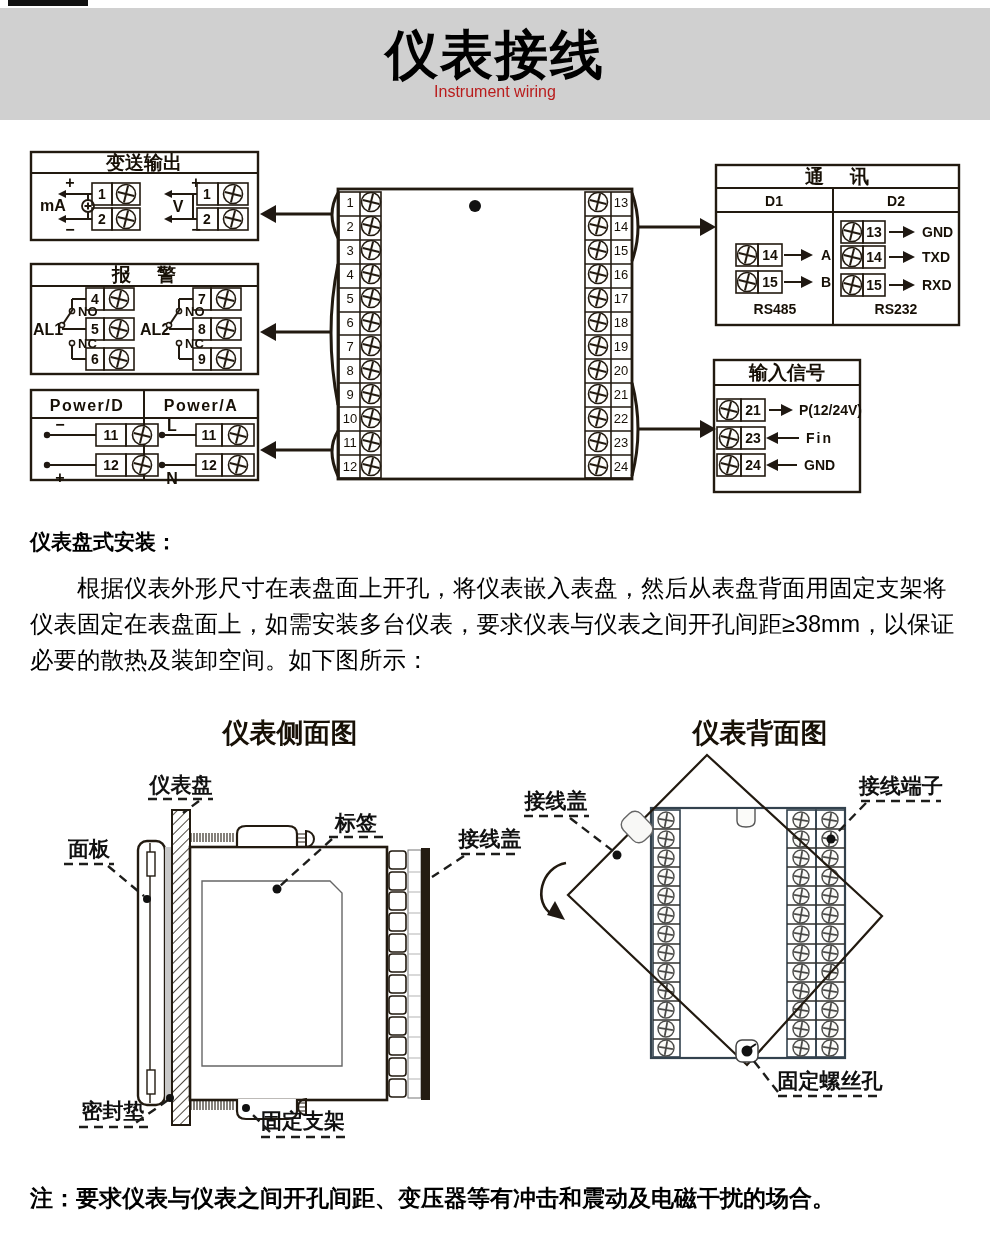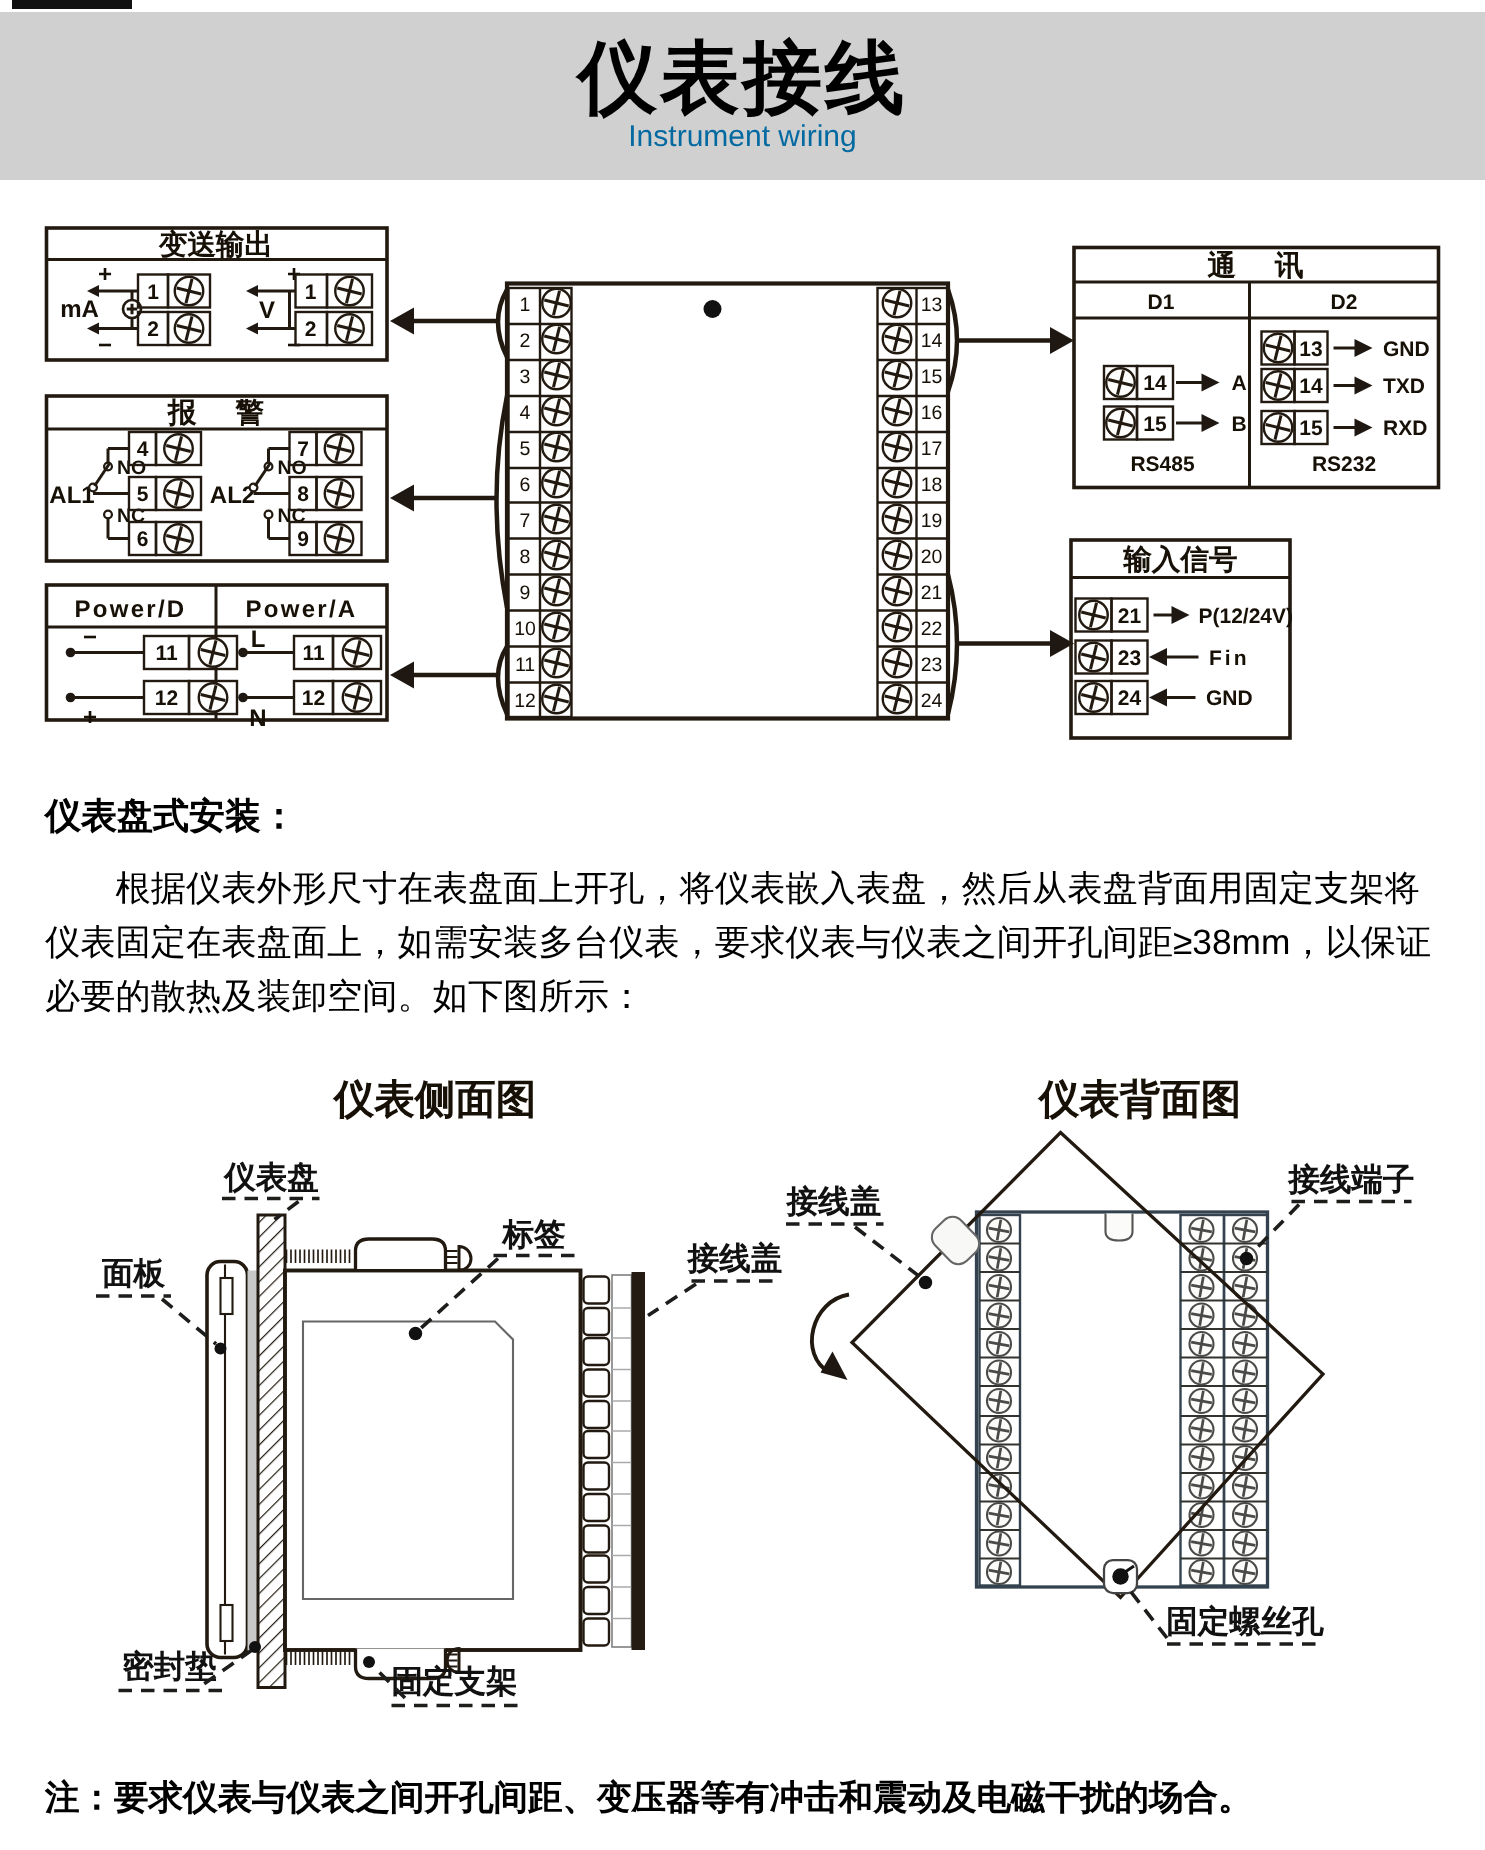--- a/index.html
+++ b/index.html
@@ -2,26 +2,26 @@
 <html><head>
 <meta charset="utf-8">
 <style>
   html,body{margin:0;padding:0;background:#fff;}
   .page{position:relative;width:990px;height:1233px;background:#fff;overflow:hidden;
         font-family:"Liberation Sans",sans-serif;color:#000;}
   .corner-mark{position:absolute;left:8px;top:0;width:80px;height:6px;background:#111;}
   .band{position:absolute;left:0;top:8px;width:990px;height:112px;background:#d0d0d0;
         display:flex;flex-direction:column;align-items:center;justify-content:center;}
   .band .t{font-size:53px;font-weight:700;letter-spacing:2px;line-height:1.05;}
-  .band .s{font-size:20px;color:#0369a1;margin-top:0px;}
+  .band .s{font-size:16px;color:#b91c1c;margin-top:0px;}
   svg{position:absolute;left:0;display:block;}
   #wiring-svg{top:142px;}
   #views-svg{top:700px;}
   .install{position:absolute;left:30px;top:528px;width:930px;}
-  .install .h{font-size:24px;font-weight:600;}
+  .install .h{font-size:21px;font-weight:600;}
   .install .p{margin-top:14px;font-size:23.5px;font-weight:400;line-height:36px;text-indent:2em;}
   .note{position:absolute;left:30px;top:1183px;width:940px;font-size:23px;font-weight:700;}
   
   text{fill:#171006;}
   .bt{font:700 19px "Liberation Sans",sans-serif;}
   .ls{letter-spacing:26px;}
   .num{font:600 14px "Liberation Sans",sans-serif;}
   .bnum{font:500 13px "Liberation Sans",sans-serif;}
   .sm{font:700 13px "Liberation Sans",sans-serif;}
   .sig{font:700 14px "Liberation Sans",sans-serif;}

